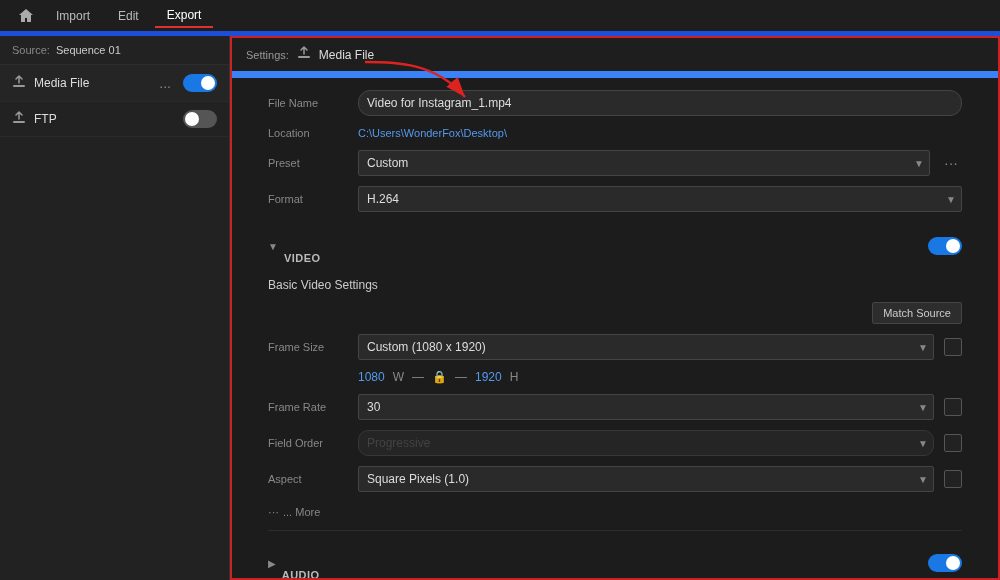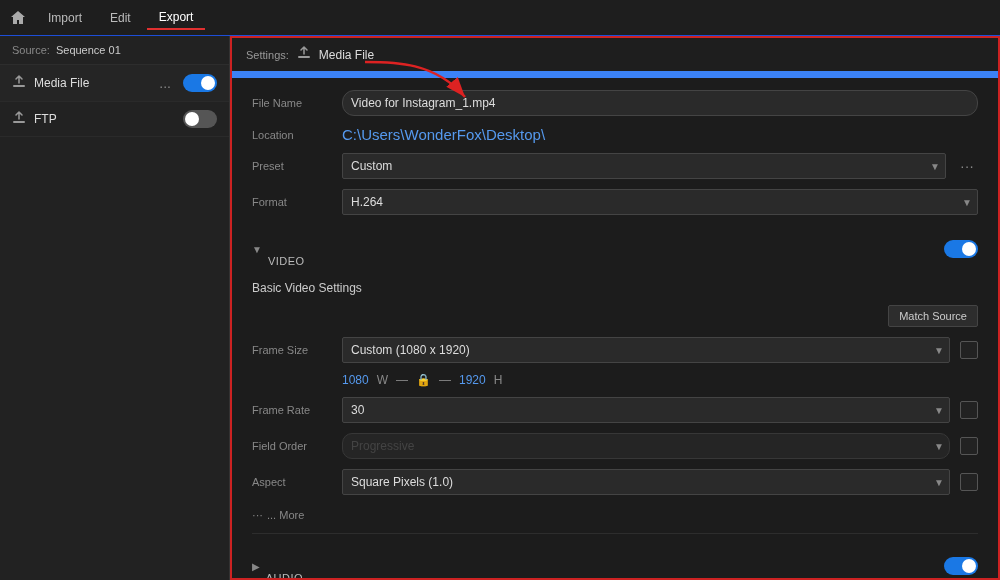--- a/index.html
+++ b/index.html
@@ -12,23 +12,23 @@
       height: 580px;
       overflow: hidden;
     }
 
     
     .top-bar {
       background: #1e1e1e;
       height: 36px;
       display: flex;
       align-items: center;
-      padding: 0 4px;
+      padding: 0 12px;
       gap: 4px;
-      border-bottom: 1px solid #1d4ed8;
+      border-bottom: 5px solid #1d4ed8;
     }
     .top-bar-home {
       width: 28px;
       height: 28px;
       display: flex; align-items: center; justify-content: center;
       color: #aaa;
       cursor: pointer;
     }
     .top-bar-nav-item {
       padding: 4px 12px;
@@ -119,21 +119,21 @@
       border-bottom: 7px solid #3b82f6;
       background: #1e1e1e;
     }
     .settings-header-label { color: #999; font-size: 11px; }
     .settings-header-icon { color: #999; font-size: 13px; }
     .settings-header-title { color: #ddd; font-size: 12px; font-weight: 500; }
 
     .settings-content {
       flex: 1;
       overflow-y: auto;
-      padding: 12px 20px;
+      padding: 12px 36px;
     }
     .settings-content::-webkit-scrollbar { width: 6px; }
     .settings-content::-webkit-scrollbar-track { background: #1c1c1c; }
     .settings-content::-webkit-scrollbar-thumb { background: #444; border-radius: 3px; }
 
     .form-row {
       display: flex;
       align-items: center;
       margin-bottom: 10px;
       gap: 10px;
@@ -152,21 +152,21 @@
       width: 100%;
       background: #2a2a2a;
       border: 1px solid #444;
       color: #ddd;
       padding: 5px 8px;
       font-size: 12px;
       border-radius: 12px;
       outline: none;
     }
 
-    .link-text { color: #5599ee; font-size: 15px; cursor: pointer; }
+    .link-text { color: #5599ee; font-size: 11px; cursor: pointer; }
 
     .select-wrapper {
       position: relative;
       flex: 1;
     }
     .select-field {
       width: 100%;
       background: #2a2a2a;
       border: 1px solid #444;
       color: #ddd;
@@ -203,21 +203,21 @@
       padding: 6px 0;
       margin-bottom: 8px;
       cursor: pointer;
     }
     .section-header-left {
       display: flex;
       align-items: center;
       gap: 6px;
     }
     .section-chevron { color: #888; font-size: 10px; }
-    .section-title { color: #bbb; font-size: 11px; font-weight: 400; letter-spacing: 0.5px; margin-top: 24px; }
+    .section-title { color: #bbb; font-size: 11px; font-weight: 700; letter-spacing: 0.5px; margin-top: 24px; }
 
     .basic-video-label {
       color: #ccc;
       font-size: 12px;
       margin-bottom: 10px;
       font-weight: 500;
     }
 
     .match-source-row {
       display: flex;

